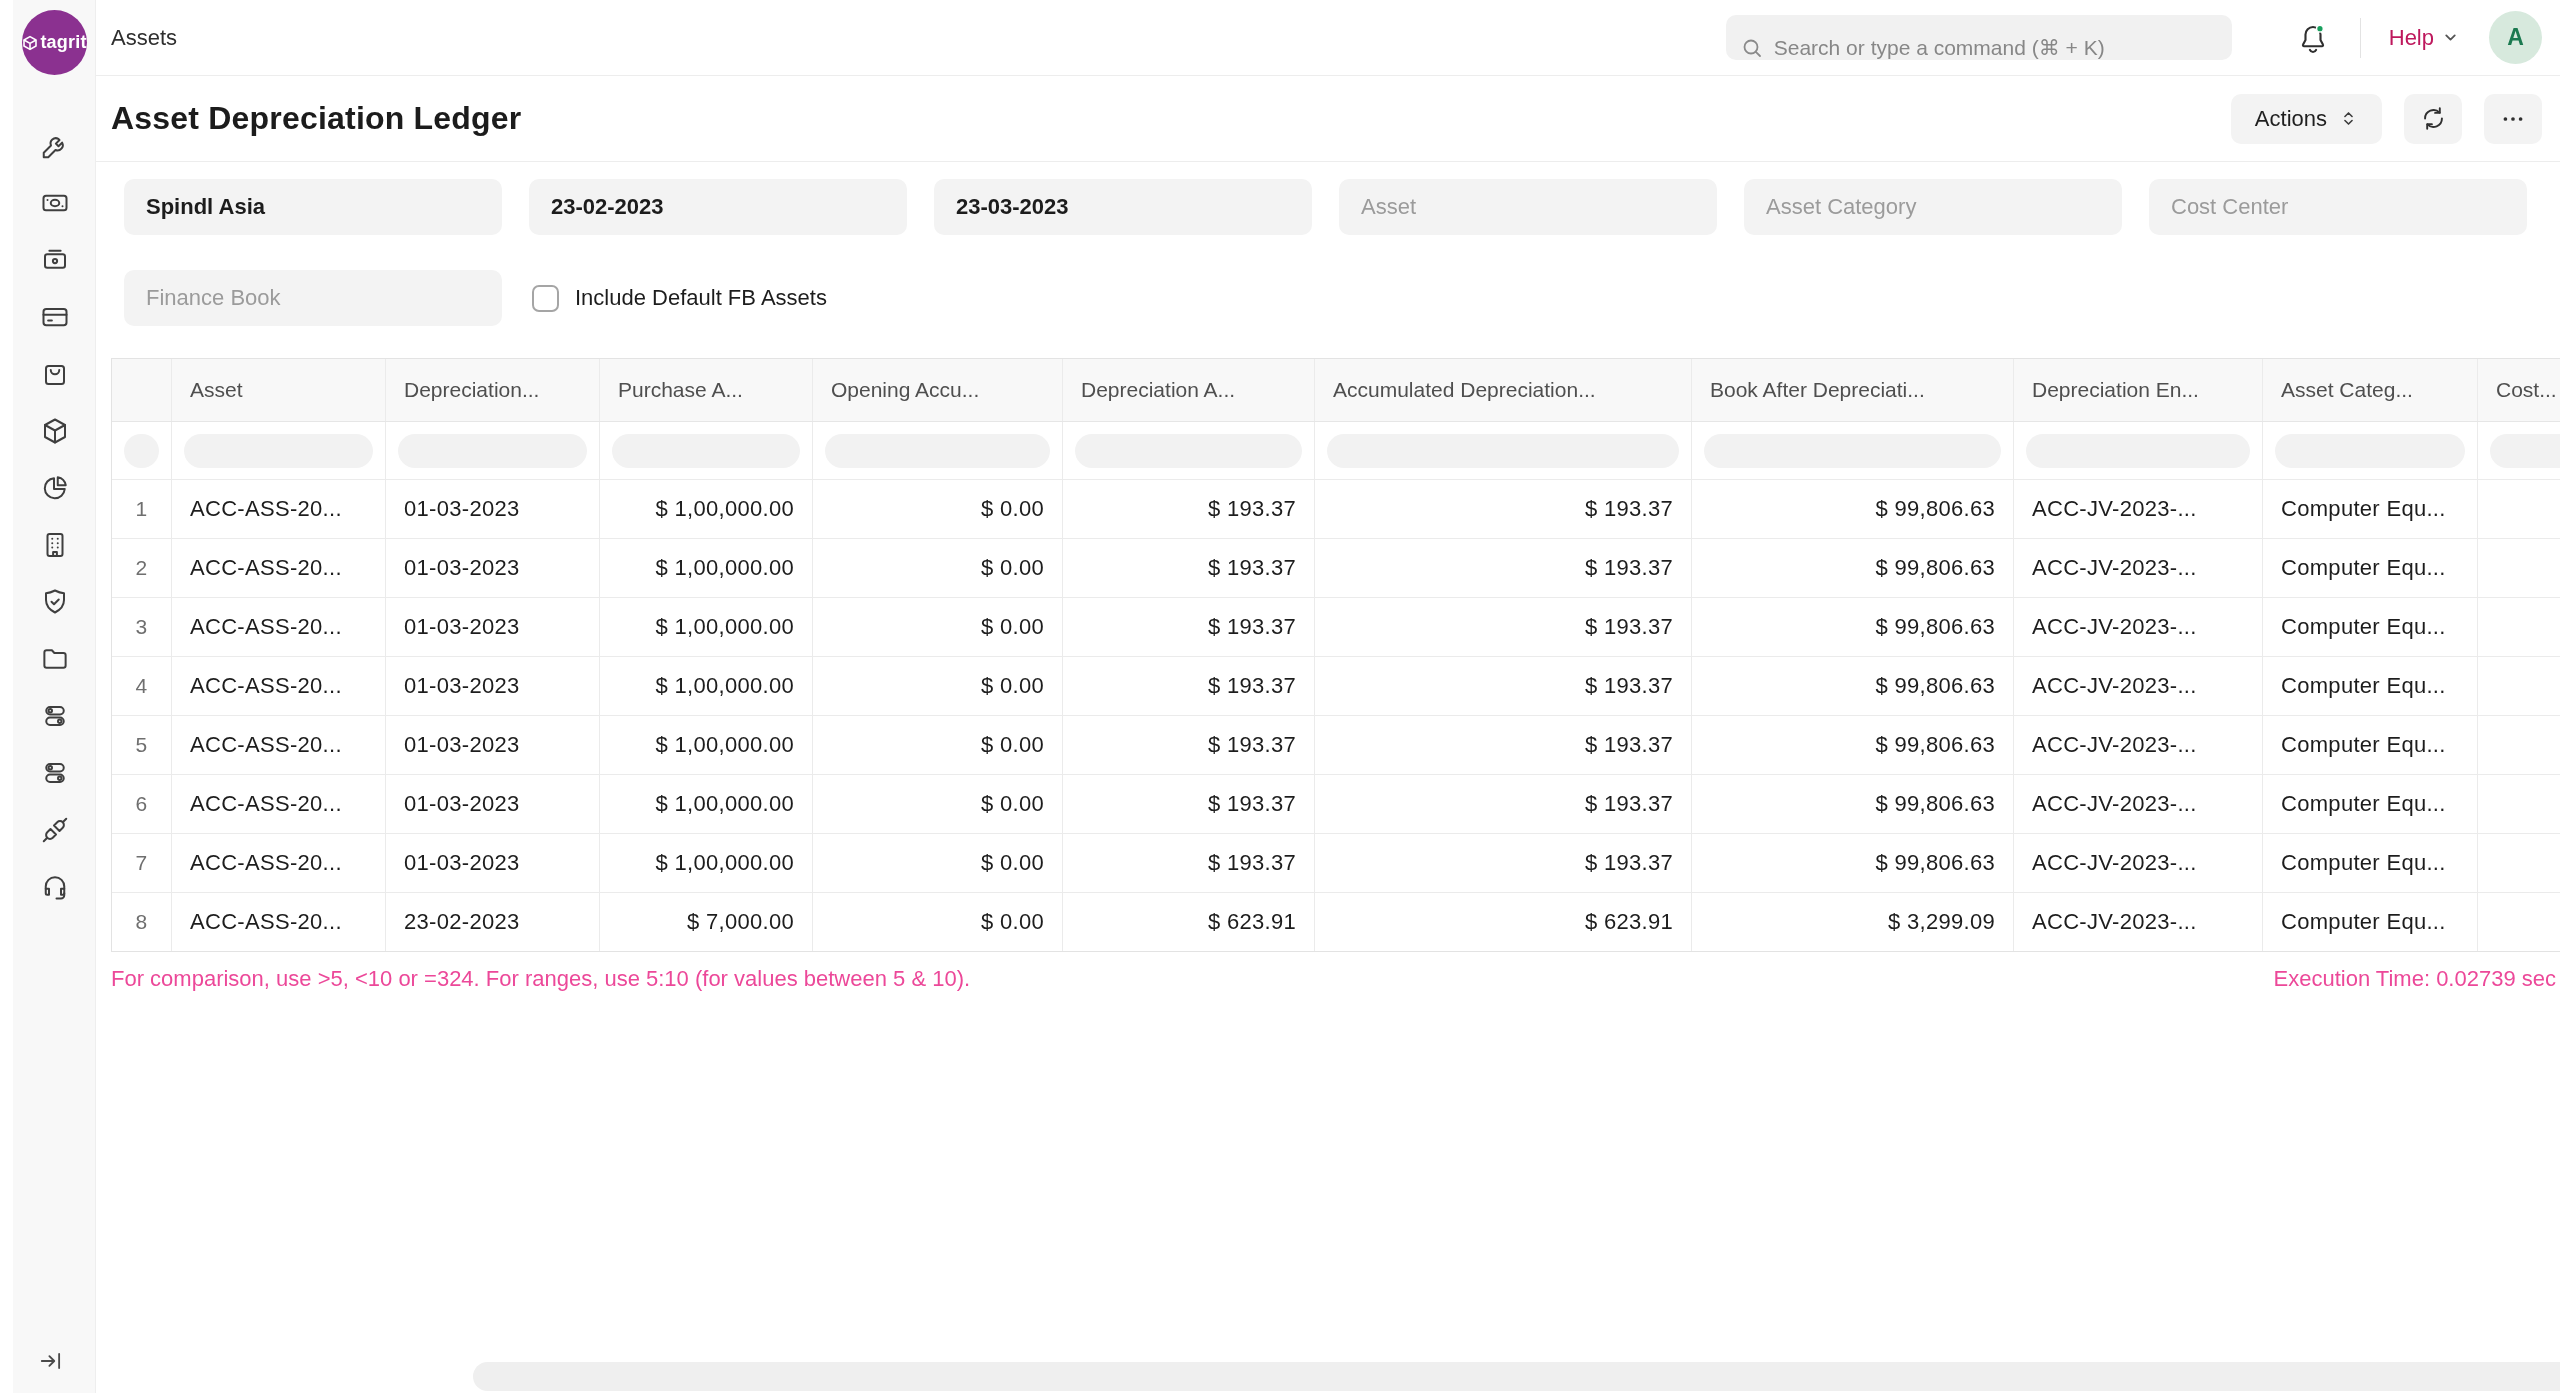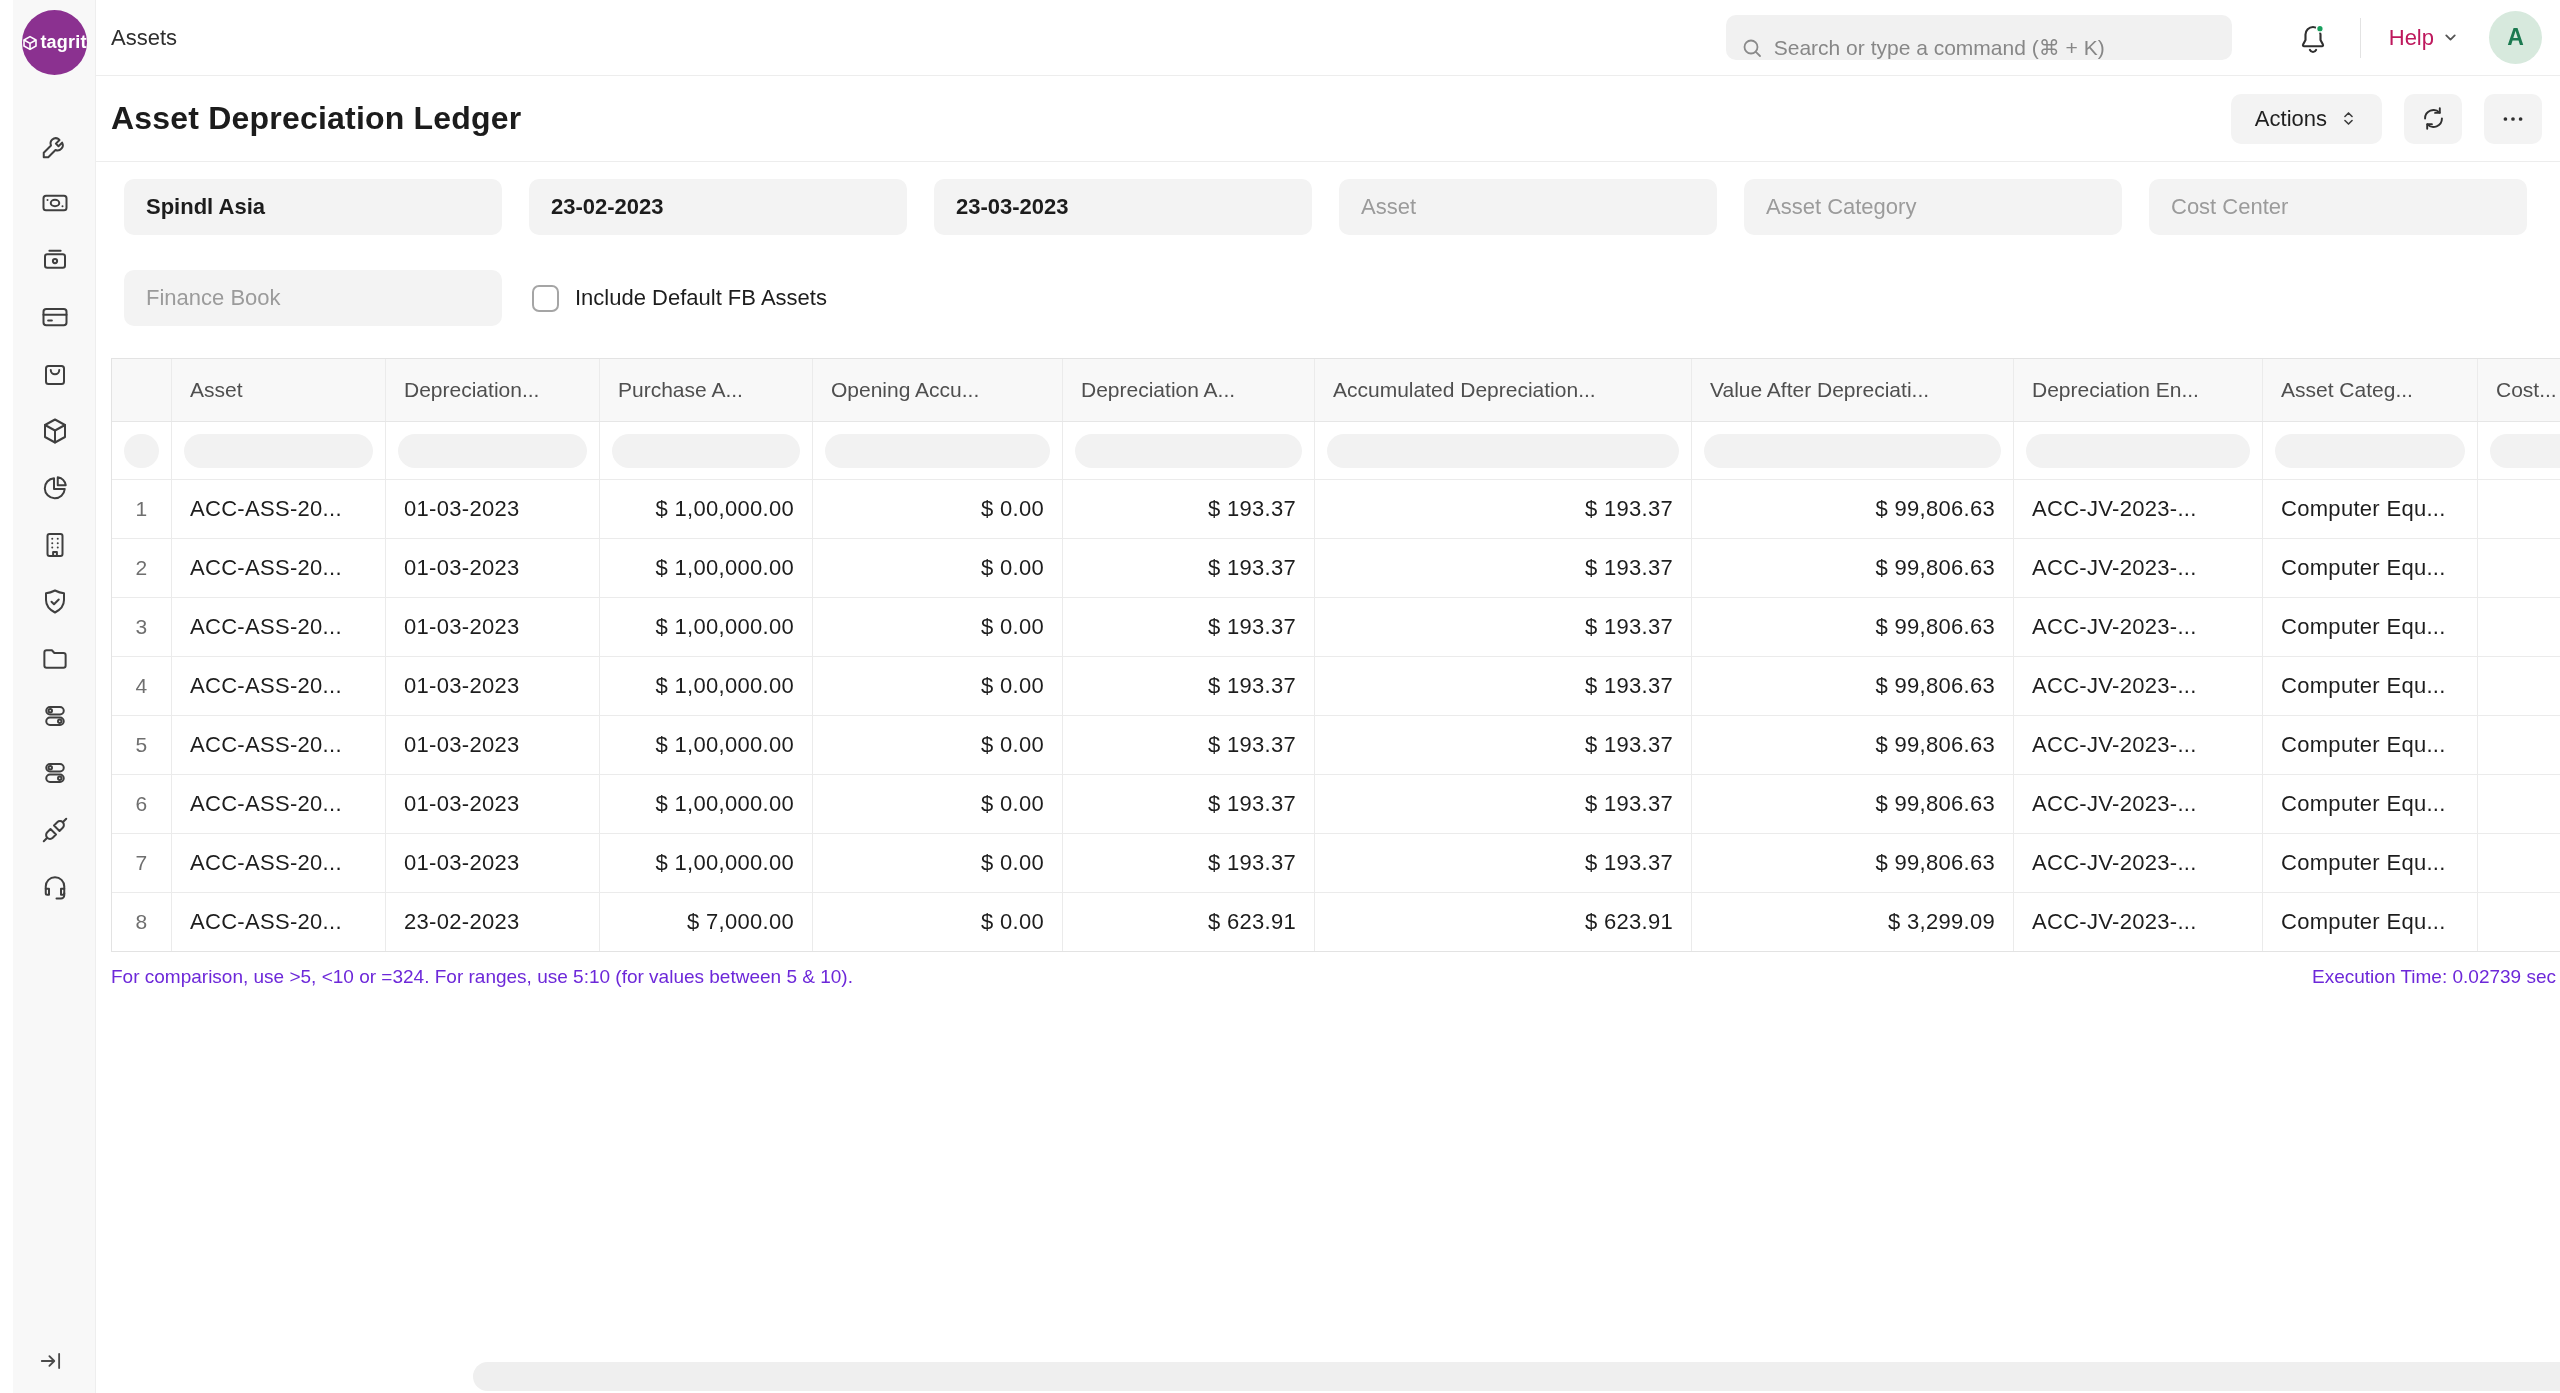--- a/index.html
+++ b/index.html
@@ -76,21 +76,21 @@
   .pill { height:34px; border-radius:17px; background:#f2f2f2; width:100%; }
   .pill-sm { width:38px; margin:0 auto; }
   .tdata { height:59px; border-top:1px solid #ebebeb; background:#fff; }
   .dcell { font-size:22px; color:#1d1d1d; letter-spacing:.3px; }
   .numcell { justify-content:flex-end; }
   .rownum { justify-content:center; color:#6f6f6f; font-size:21px; padding:0 6px; }
 
   
   .report-footer { position:absolute; left:111px; top:966px; right:0; display:flex;
                    align-items:center; justify-content:space-between; padding-right:4px; }
-  .report-footer span { font-size:19px; color:#6d28d9; }
+  .report-footer span { font-size:22px; color:#ec4899; }
 
   
   .hscroll { position:absolute; left:83px; right:0; bottom:0; height:34px; }
   .hscroll .thumb { position:absolute; left:390px; right:0; top:3px; height:29px;
                     background:#efefef; border-radius:15px 0 0 15px; }
 </style>
 </head>
 <body>
 
 <div id="app">
@@ -294,21 +294,21 @@
 
   <div class="tablewrap">
       <div class="trow thead">
         <div class="cell hcell rownum" style="width: 60px;"></div>
         <div class="cell hcell" style="width: 214px;">Asset</div>
         <div class="cell hcell" style="width: 214px;">Depreciation...</div>
         <div class="cell hcell" style="width: 213px;">Purchase A...</div>
         <div class="cell hcell" style="width: 250px;">Opening Accu...</div>
         <div class="cell hcell" style="width: 252px;">Depreciation A...</div>
         <div class="cell hcell" style="width: 377px;">Accumulated Depreciation...</div>
-        <div class="cell hcell" style="width: 322px;">Value After Depreciati...</div>
+        <div class="cell hcell" style="width: 322px;">Book After Depreciati...</div>
         <div class="cell hcell" style="width: 249px;">Depreciation En...</div>
         <div class="cell hcell" style="width: 215px;">Asset Categ...</div>
         <div class="cell hcell" style="width: 244px;">Cost...</div>
       </div>
       <div class="trow tfilter">
         <div class="cell fcell" style="width: 60px;">
           <div class="pill pill-sm"></div>
         </div>
         <div class="cell fcell" style="width: 214px;">
           <div class="pill"></div>

